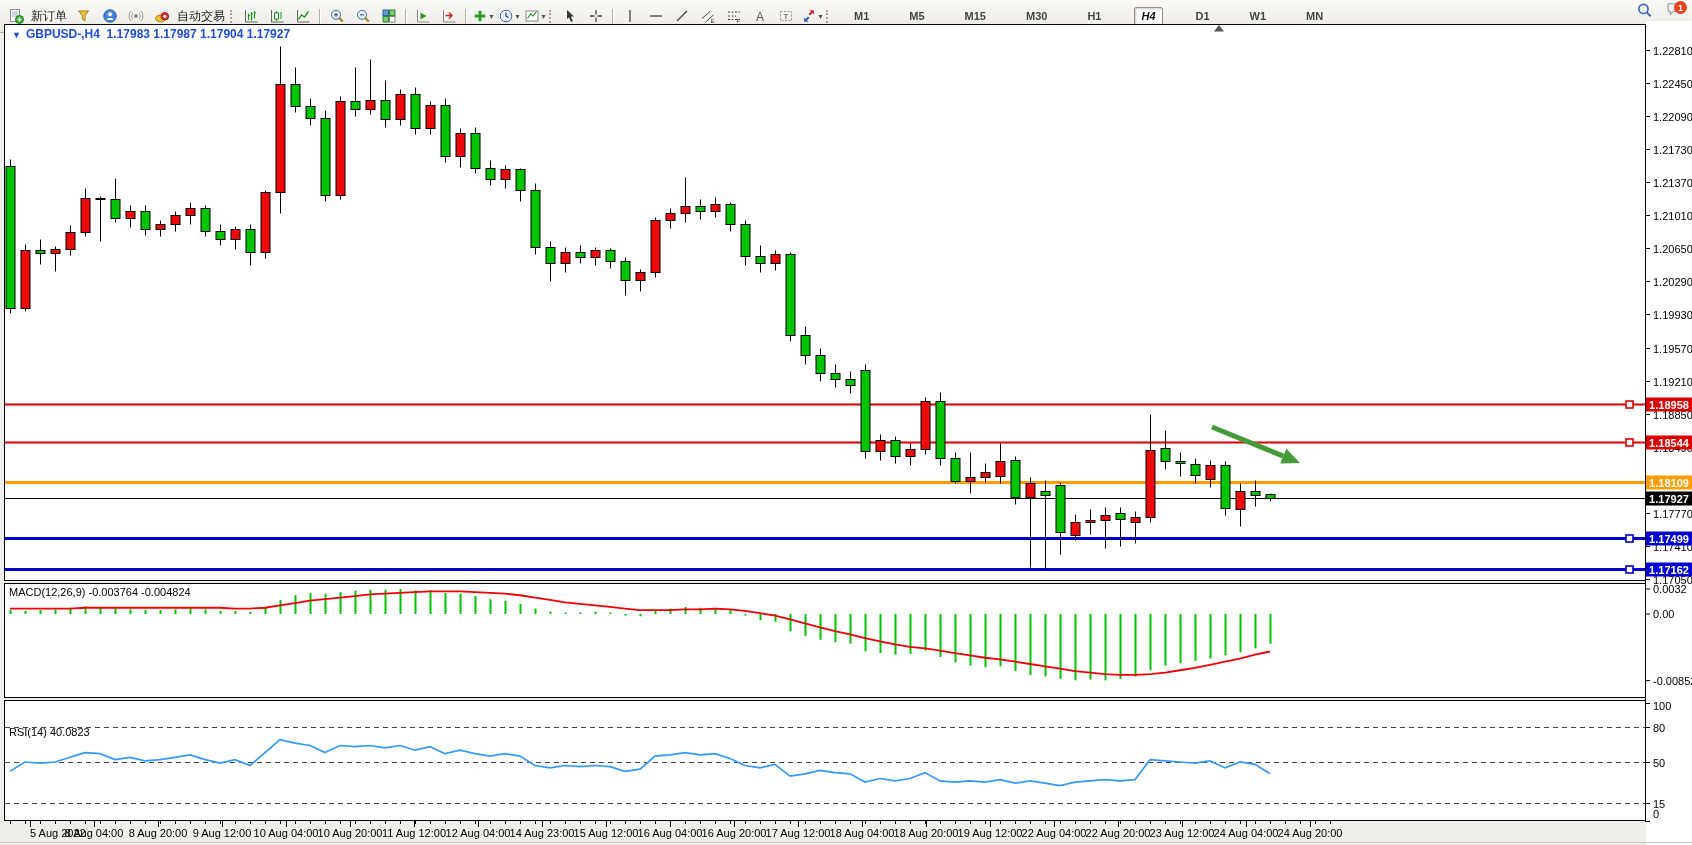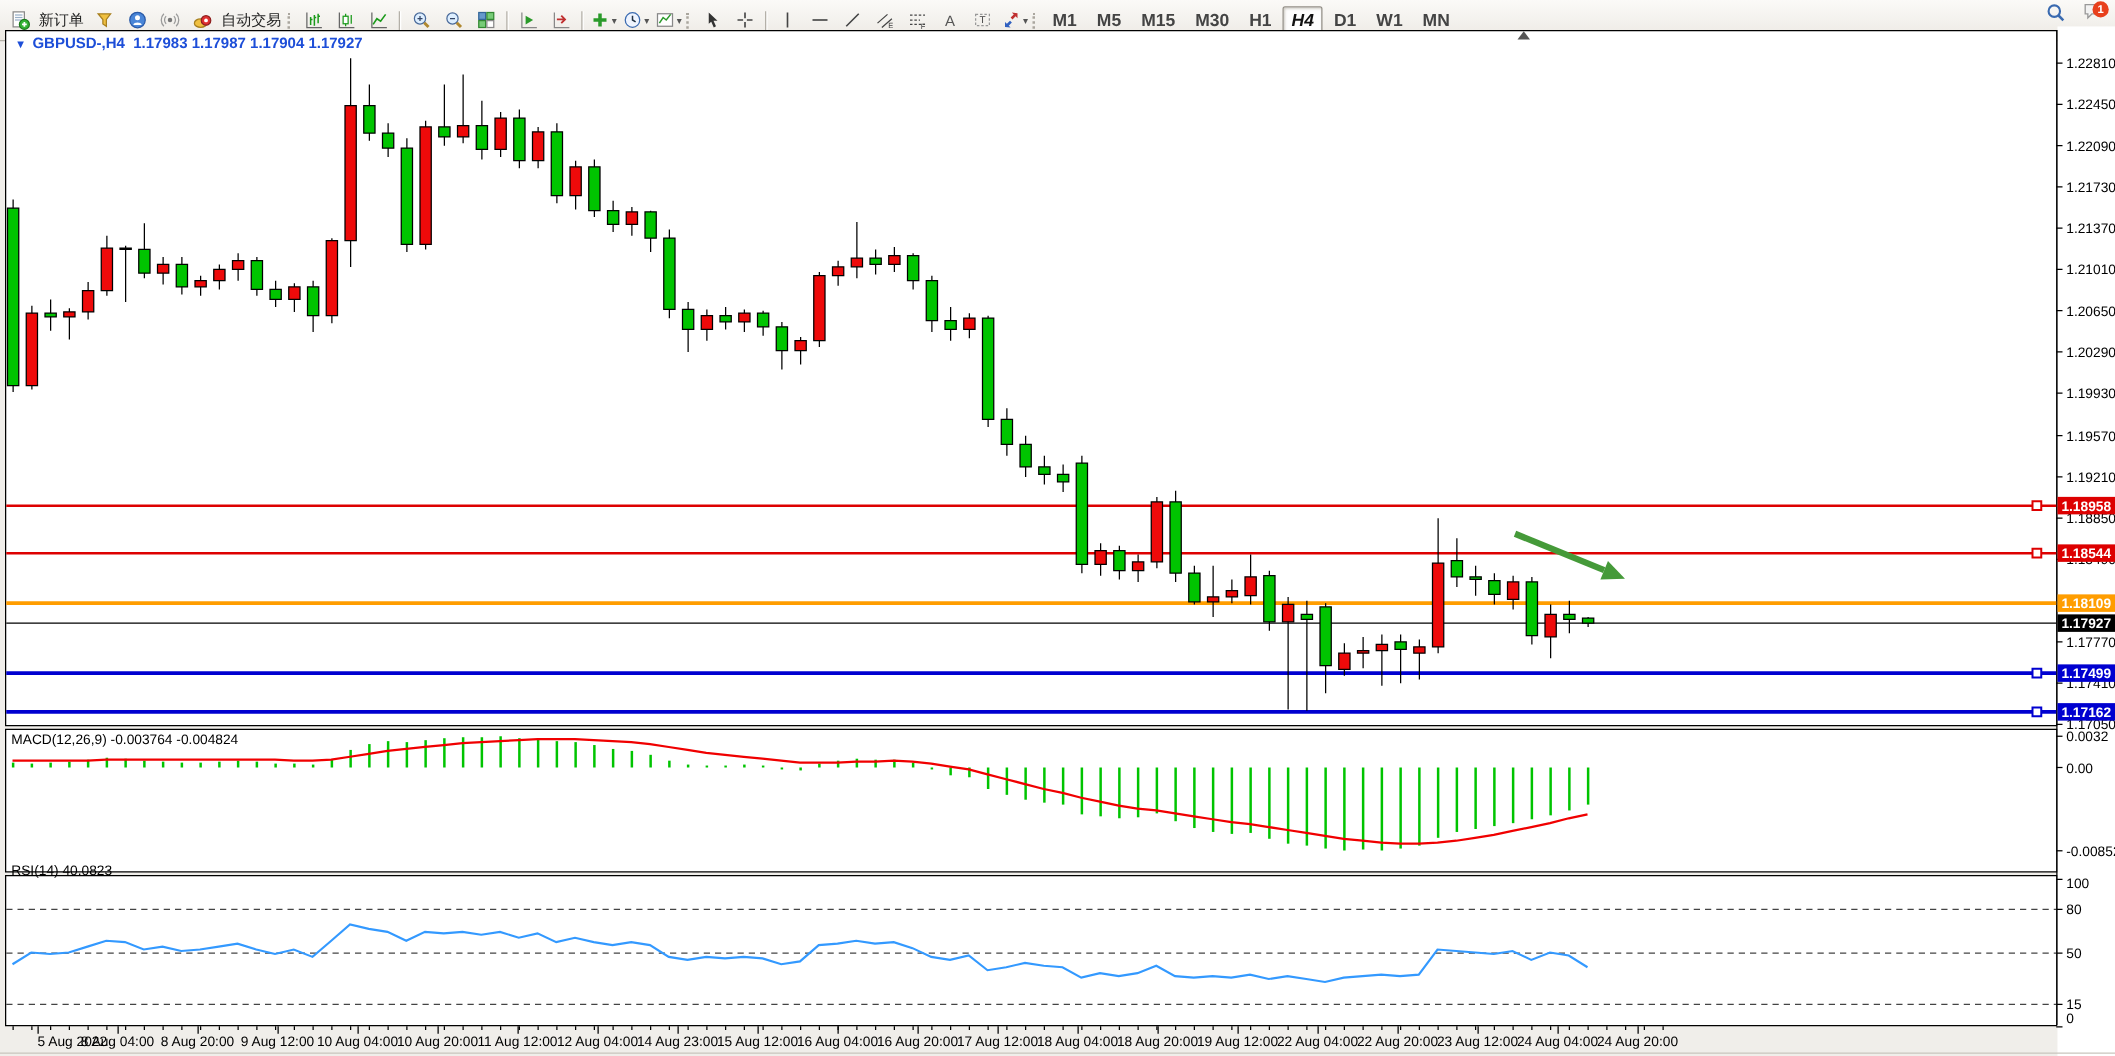--- a/index.html
+++ b/index.html
@@ -8,32 +8,32 @@
   .toolbar{position:absolute;left:0;top:0;width:1692px;height:33px;
     background:linear-gradient(#fbfaf8,#ece9e3);border-bottom:1px solid #b5b1a8;
     display:flex;align-items:center;padding-left:3px;box-sizing:border-box;text-align:center;}
   .tb{height:19px;min-width:22px;display:flex;align-items:center;justify-content:center;
     padding:0 2px;border-radius:2px;cursor:default;}
   .tb svg{display:block;}
   .tblabel{font-size:12px;color:#222;margin:0 4px 0 2px;white-space:nowrap;}
   .sep{width:0;height:15px;border-left:1px solid #b4b0a8;border-right:1px solid #ffffff;margin:0 3px;}
   .handle{width:3px;height:13px;border-left:2px dotted #aaa69e;margin:0 3px 0 1px;}
   .dd{font-size:8px;color:#555;margin-left:1px;}
-  .tf-btn{font-size:14px;font-weight:bold;color:#444;padding:2px 6px;margin:0 1px;border:1px solid transparent;border-radius:2px;}
+  .tf-btn{font-size:11px;font-weight:bold;color:#444;padding:2px 6px;margin:0 13px;border:1px solid transparent;border-radius:2px;}
   .tf-btn.active{background:#fdfdfd;border:1px solid #928e86;box-shadow:inset 1px 1px 2px #cfccc5;color:#111;font-style:italic;}
   .tb-right{position:absolute;right:3px;top:0;height:21px;display:flex;align-items:center;}
   .badge{position:absolute;top:1px;right:-4px;width:13px;height:13px;border-radius:50%;
     background:#e8401c;color:#fff;font-size:9px;font-weight:bold;display:flex;align-items:center;justify-content:center;}
   .chatwrap{position:relative;margin-left:8px;margin-right:6px;}
   
   .title-row{position:absolute;left:12px;top:27px;font-size:12px;font-weight:bold;color:#1d4ed8;white-space:nowrap;}
   .title-row .mk{font-size:9px;margin-right:5px;}
   .ind-label{position:absolute;left:9px;font-size:11px;color:#000;white-space:nowrap;}
   #macd-label{top:586px;}
-  #rsi-label{top:691px;}
+  #rsi-label{top:726px;}
   svg text{font-family:"Liberation Sans",sans-serif;}
 </style>
 </head>
 <body>
 
 <div class="app">
 
   <div class="toolbar">
     <div class="tb">
       <svg width="16" height="16" viewBox="0 0 16 16">

